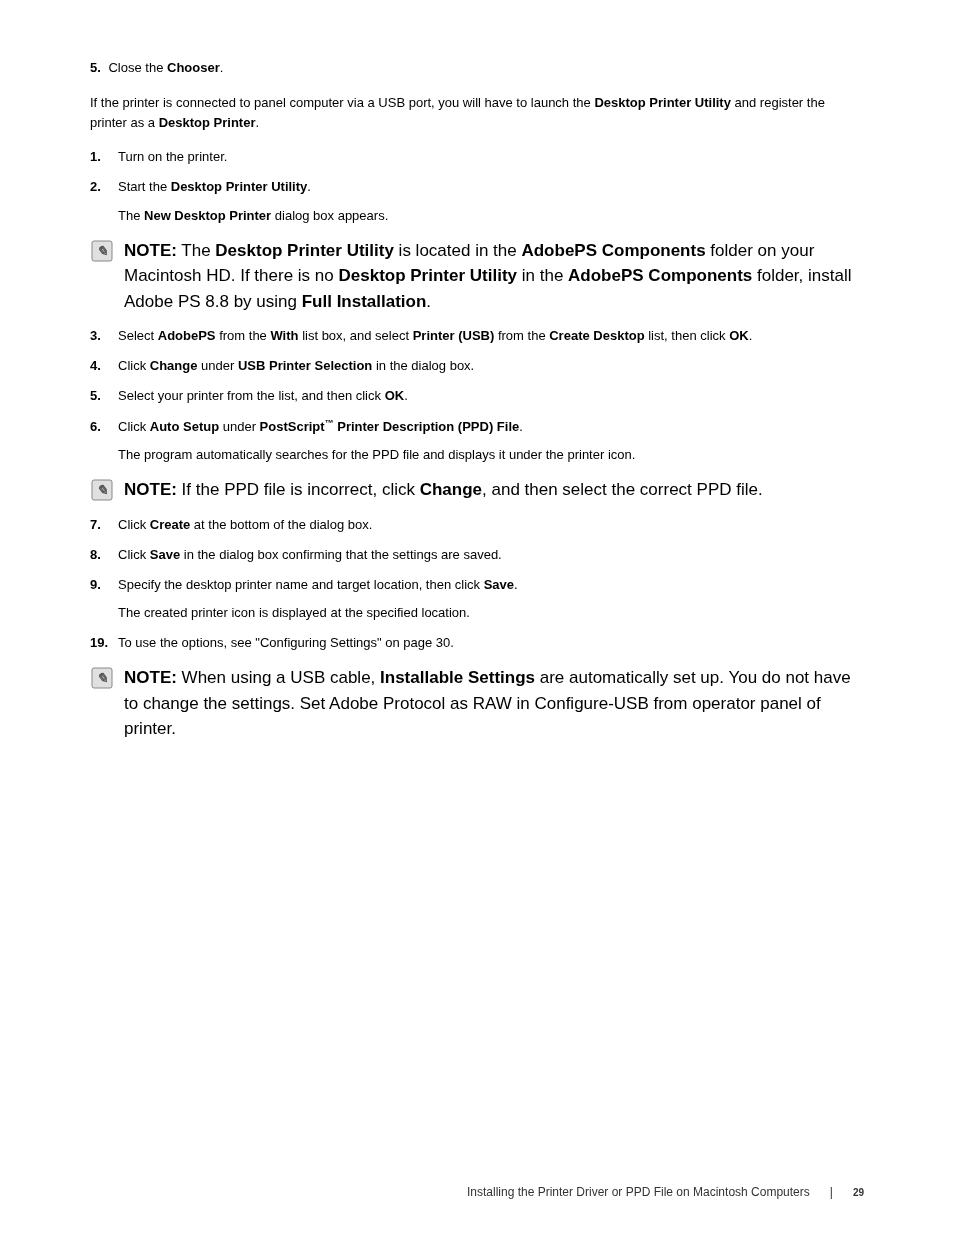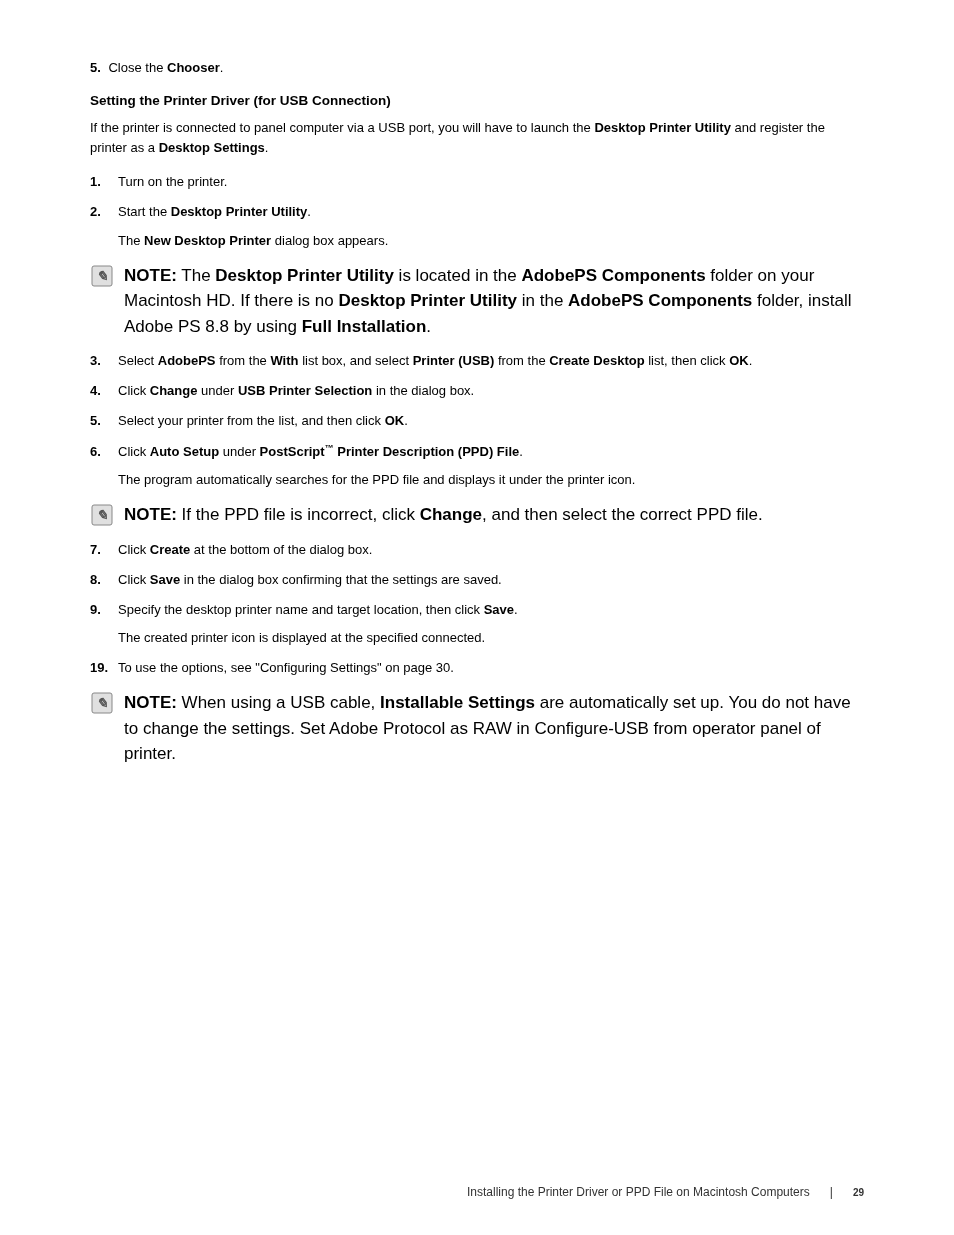--- a/index.html
+++ b/index.html
@@ -107,24 +107,23 @@
 </head>
 <body>
 
 <div class="page">
 
   <div class="step-intro">
     <span class="step-number">5.</span>
     <span>Close the </span><strong>Chooser</strong><span>.</span>
   </div>
 
-  <div class="section-heading">Setting the Printer Driver (for USB Connection)</div>
 
   <p class="intro-paragraph">
-    <span>If the printer is connected to panel computer via a USB port, you will have to launch the </span><strong>Desktop Printer Utility</strong><span> and register the printer as a </span><strong>Desktop Settings</strong><span>.</span>
+    <span>If the printer is connected to panel computer via a USB port, you will have to launch the </span><strong>Desktop Printer Utility</strong><span> and register the printer as a </span><strong>Desktop Printer</strong><span>.</span>
   </p>
 
   <ol class="steps-list">
 
     <li>
       <span class="step-num">1.</span>
       <span class="step-content">Turn on the printer.</span>
     </li>
 
     <li>
@@ -199,21 +198,21 @@
       <span class="step-num">8.</span>
       <span class="step-content">
         Click <strong>Save</strong> in the dialog box confirming that the settings are saved.
       </span>
     </li>
 
     <li>
       <span class="step-num">9.</span>
       <span class="step-content">
         Specify the desktop printer name and target location, then click <strong>Save</strong>.
-        <span class="sub-line">The created printer icon is displayed at the specified connected.</span>
+        <span class="sub-line">The created printer icon is displayed at the specified location.</span>
       </span>
     </li>
 
     <li>
       <span class="step-num">19.</span>
       <span class="step-content">
         To use the options, see "Configuring Settings" on page 30.
       </span>
     </li>
 

